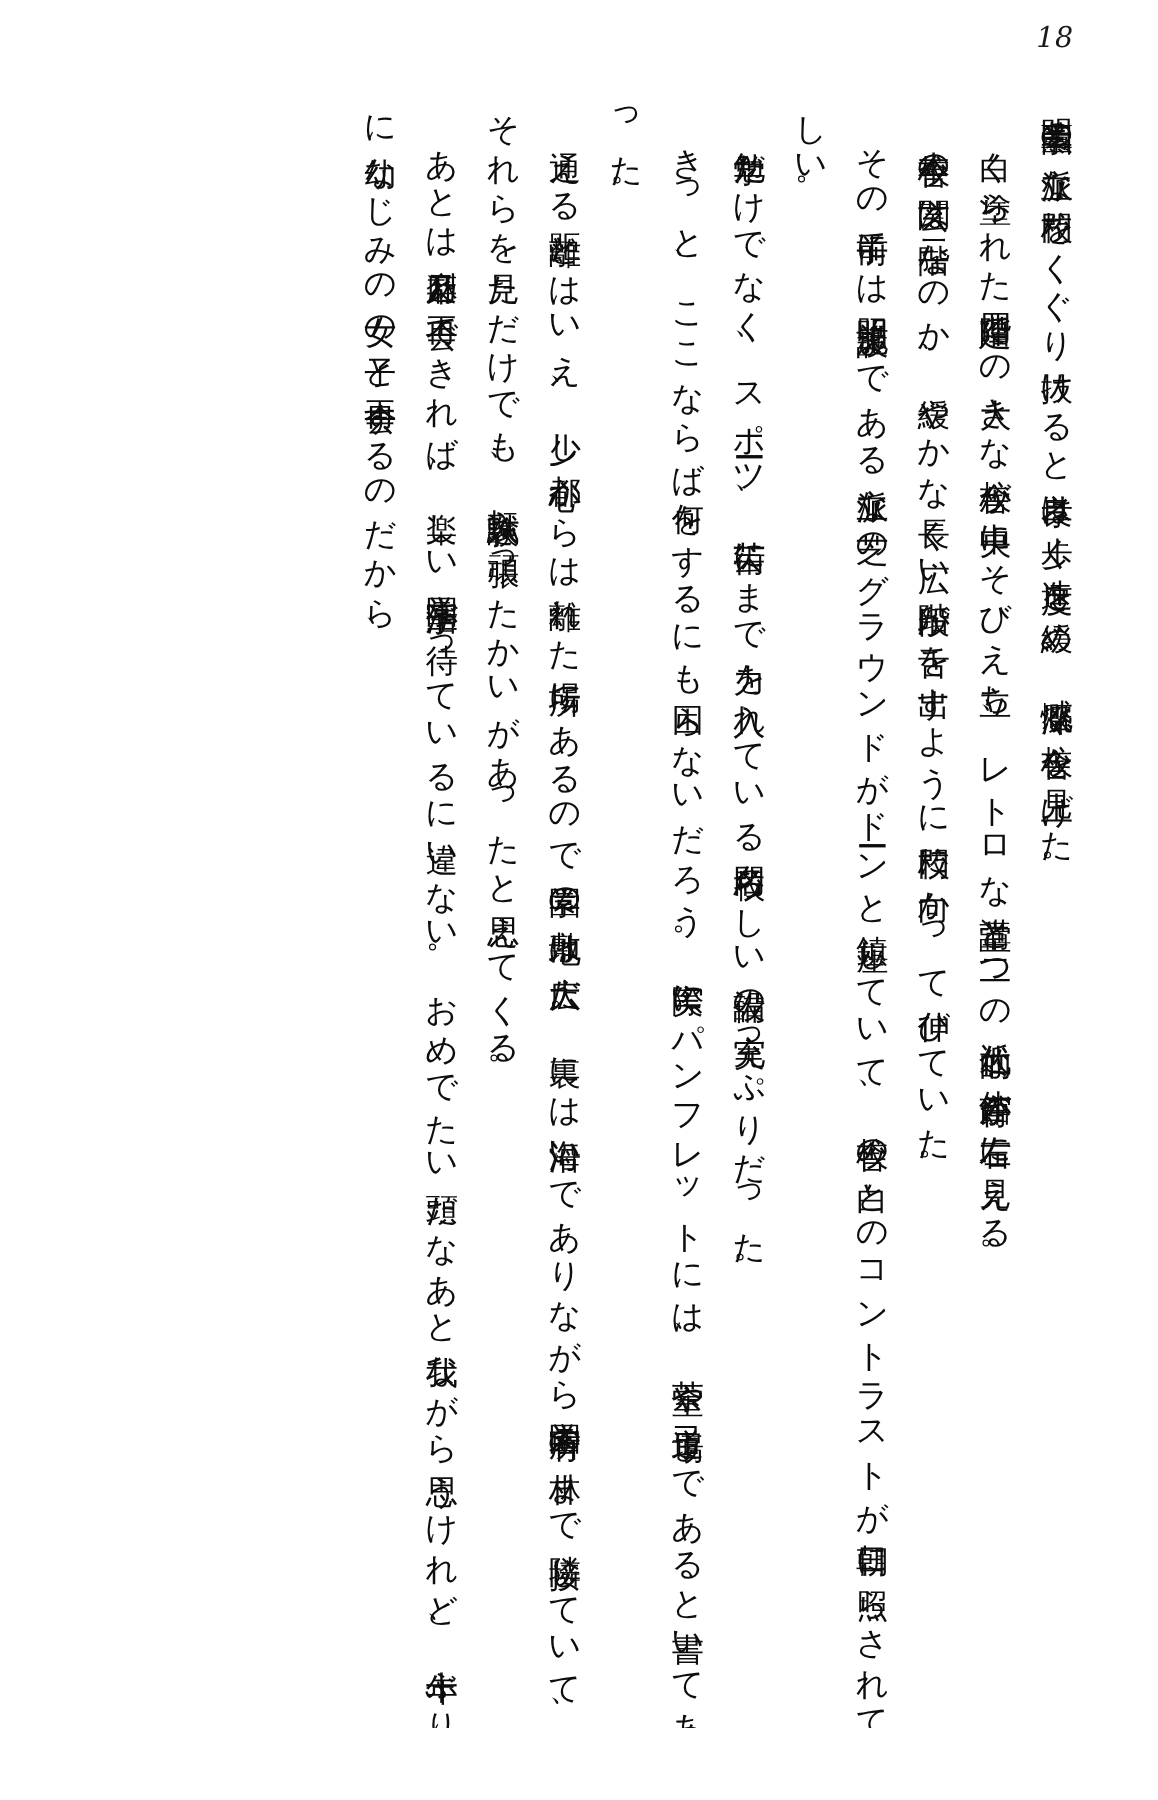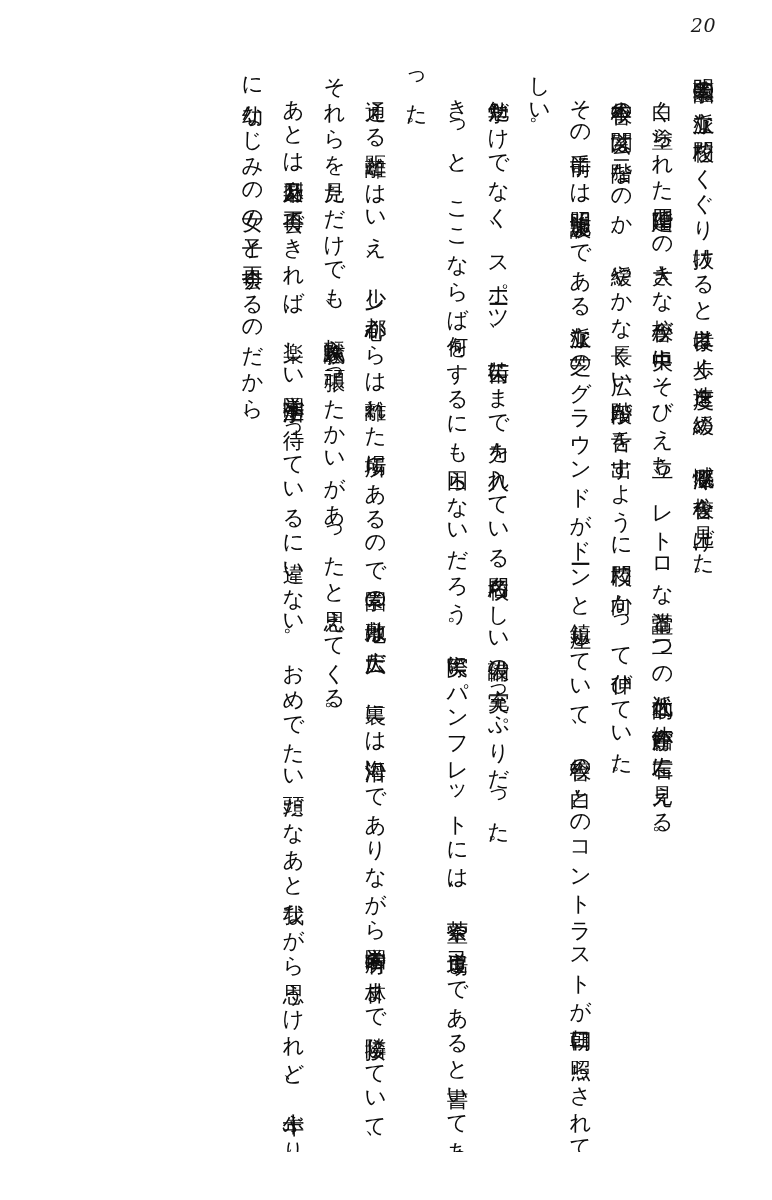--- a/index.html
+++ b/index.html
@@ -55,21 +55,21 @@
   }
   .body-text p.noindent {
     text-indent: 0;
   }
 </style>
 </head>
 <body>
 
 <div class="page">
 
-  <div class="page-number">20</div>
+  <div class="page-number">18</div>
 
   <div class="body-text">
     <p class="noindent">明薫学園の立派な校門をくぐり抜けると良孝は歩く速度を緩め、感慨深く校舎を見上げた。</p>
     <p>白く塗られた四階建ての大きな校舎が中央にそびえ立ち、レトロな講堂と二つの近代的な体育館が左右に見える。</p>
     <p>本校舎の玄関は二階なのか、緩やかな長く広い階段が舌を出すように校門に向かって伸びていた。</p>
     <p>その手前には照明施設まである立派な芝のグラウンドがドーンと鎮座していて、校舎の白とのコントラストが朝日に照らされて眩しい。</p>
     <p>勉学だけでなく、スポーツ、芸術にまで力を入れている名門校らしい設備の充実っぷりだった。</p>
     <p>きっと、ここならば何をするにも困らないだろう。実際にパンフレットには、茶室や弓道場まであると書いてあった。</p>
     <p>通える距離とはいえ、少し都心からは離れた場所にあるので学園の敷地は広大だ。裏には海沿いでありながら学園所有の林まで隣接していて、それらを見ただけでも、転入試験を頑張ったかいがあったと思えてくる。</p>
     <p>あとは麻梨乃と再会できれば、楽しい学園生活が待っているに違いない。おめでたい頭だなあと我ながら思うけれど、十年ぶりに幼なじみの女の子と再会するのだから、</p>

